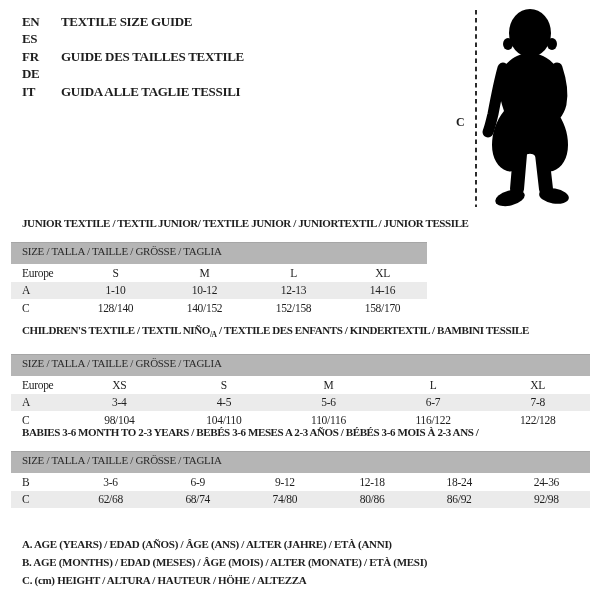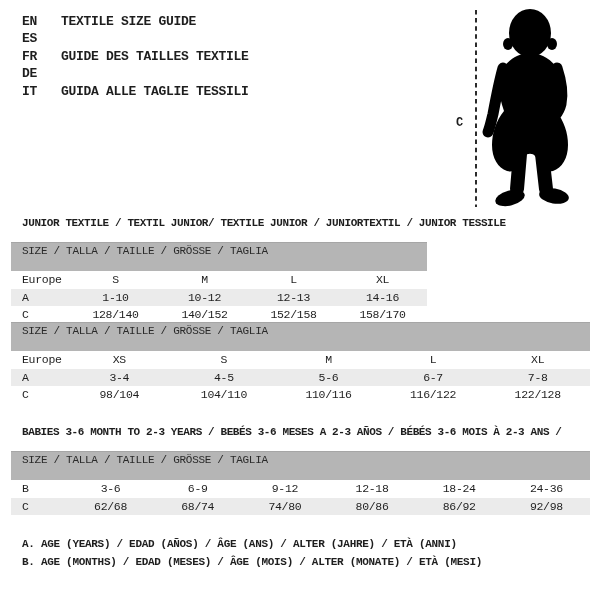--- a/index.html
+++ b/index.html
@@ -1,18 +1,18 @@
 <!DOCTYPE html>
 <html><head>
 <meta charset="utf-8">
 <style>
   html,body{margin:0;padding:0;background:#fff;}
   .canvas{
     position:relative;width:600px;height:600px;background:#ffffff;overflow:hidden;
-    font-family:Liberation Mono, monospace;color:#1e1e1e;
+    font-family:Liberation Serif, serif;color:#1e1e1e;
   }
   
   .lang-block{position:absolute;left:22px;top:13px;}
   .lang-row{display:flex;font-weight:bold;font-size:13px;line-height:17.4px;letter-spacing:-0.3px;}
   .lang-code{width:39px;flex:0 0 39px;}
   
   .figure-svg{position:absolute;left:450px;top:4px;}
   
   .table-block{position:absolute;left:11px;}
   .t1{top:215px;width:416px;}
@@ -22,21 +22,21 @@
     font-size:11px;font-weight:bold;line-height:16px;letter-spacing:-0.4px;
     padding-left:11px;white-space:nowrap;margin:0 0 11px 0;
   }
   .table-title .sub{font-size:7.5px;vertical-align:sub;}
   table{border-collapse:collapse;table-layout:fixed;width:100%;
         font-size:11.5px;letter-spacing:-0.3px;}
   .t1 col.first{width:60px;}
   .t2 col.first,.t3 col.first{width:56px;}
   tr.size-band td{
     background:#b5b5b5;border-top:1px solid #a6a6a6;
-    height:16px;padding:0 0 12px 11px;text-align:left;font-size:11px;color:#2a2a2a;
+    height:16px;padding:0 0 5px 11px;text-align:left;font-size:11px;color:#2a2a2a;
   }
   tbody td{height:17.5px;padding:0;text-align:center;color:#1e1e1e;}
   tbody td.row-label{text-align:left;padding-left:11px;}
   tr.shaded td{background:#ebebeb;}
   
   .footnotes{position:absolute;left:22px;top:535px;font-weight:bold;
              font-size:11px;line-height:18px;letter-spacing:-0.3px;}
 </style>
 </head>
 <body>
@@ -112,20 +112,21 @@
             <td class="row-label">C</td>
             <td>128/140</td>
             <td>140/152</td>
             <td>152/158</td>
             <td>158/170</td>
           </tr>
         </tbody>
       </table>
     </section>
   <section class="table-block t2">
+      <div class="table-title"><span>CHILDREN'S TEXTILE / TEXTIL NIÑO</span><span class="sub">/A</span><span> / TEXTILE DES ENFANTS / KINDERTEXTIL / BAMBINI TESSILE</span></div>
       <table>
         <colgroup>
           <col class="first">
         </colgroup>
         <tbody>
           <tr class="size-band">
             <td colspan="6">SIZE / TALLA / TAILLE / GRÖSSE / TAGLIA</td>
           </tr>
           <tr>
             <td class="row-label">Europe</td>
@@ -182,15 +183,16 @@
             <td>86/92</td>
             <td>92/98</td>
           </tr>
         </tbody>
       </table>
     </section>
 
   <div class="footnotes">
       <div>A. AGE (YEARS) / EDAD (AÑOS) / ÂGE (ANS) / ALTER (JAHRE) / ETÀ (ANNI)</div>
       <div>B. AGE (MONTHS) / EDAD (MESES) / ÂGE (MOIS) / ALTER (MONATE) / ETÀ (MESI)</div>
+      <div>C. (cm) HEIGHT / ALTURA / HAUTEUR / HÖHE / ALTEZZA</div>
     </div>
 
 </main>
 
 </body></html>

